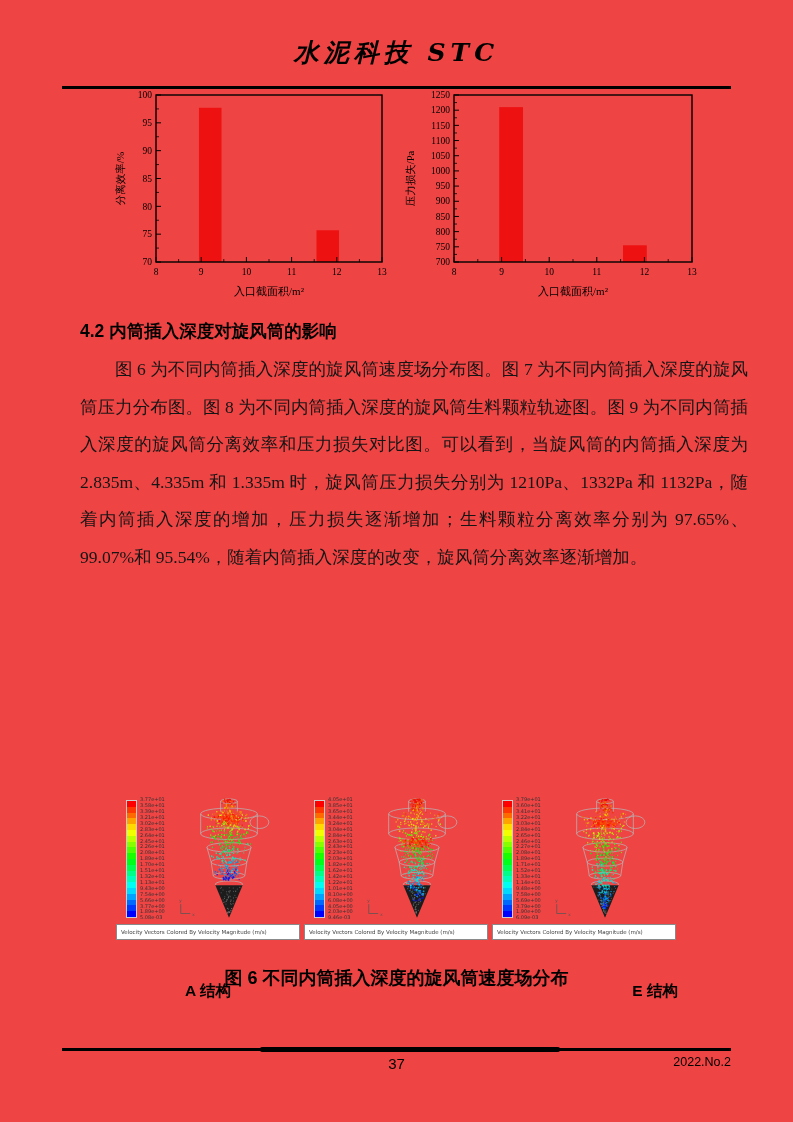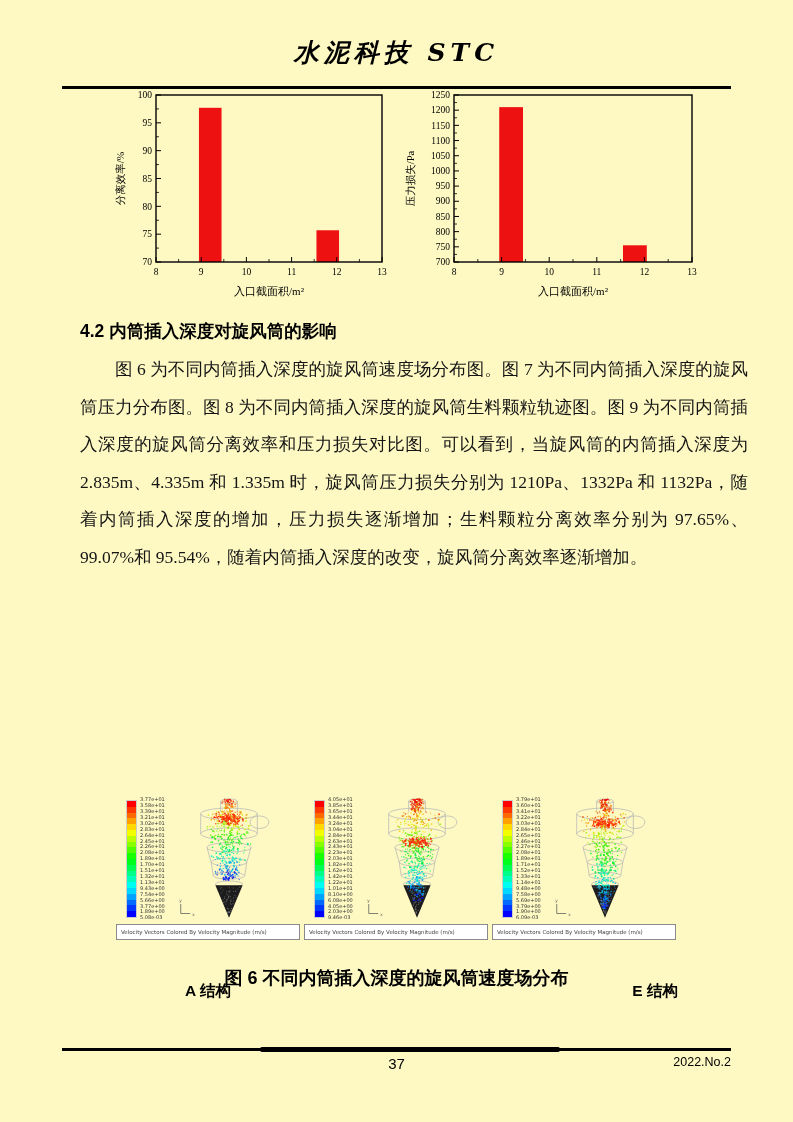--- a/index.html
+++ b/index.html
@@ -1,18 +1,18 @@
 <!DOCTYPE html>
 <html><head>
 <meta charset="utf-8">
 <style>
   * { margin:0; padding:0; box-sizing:border-box; }
   html,body { background:#ffffff; }
   .page {
-    position:relative; width:793px; height:1122px; background:#fef9c3;
+    position:relative; width:793px; height:1122px; background:#ef4444;
     font-family:"Liberation Serif","DejaVu Serif",serif; color:#111; overflow:hidden;
   }
   .journal-title {
     position:absolute; top:36px; left:0; width:100%; text-align:center;
     font-family:"DejaVu Serif",serif; font-style:italic; font-weight:bold;
     font-size:25px; letter-spacing:5px; color:#000;
   }
   .header-rule { position:absolute; top:86px; left:62px; width:669px; height:2.5px; background:#000; }
 
   .charts-row { position:absolute; top:88px; left:112px; display:flex; gap:10px; }

